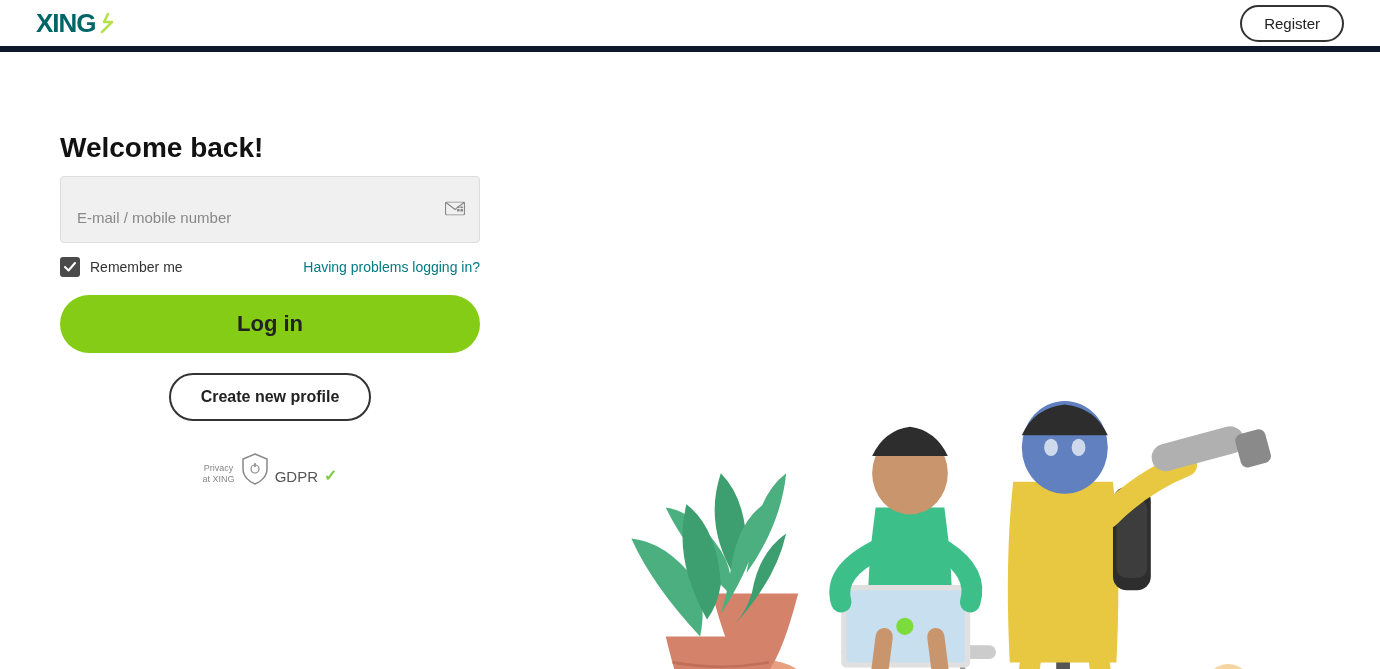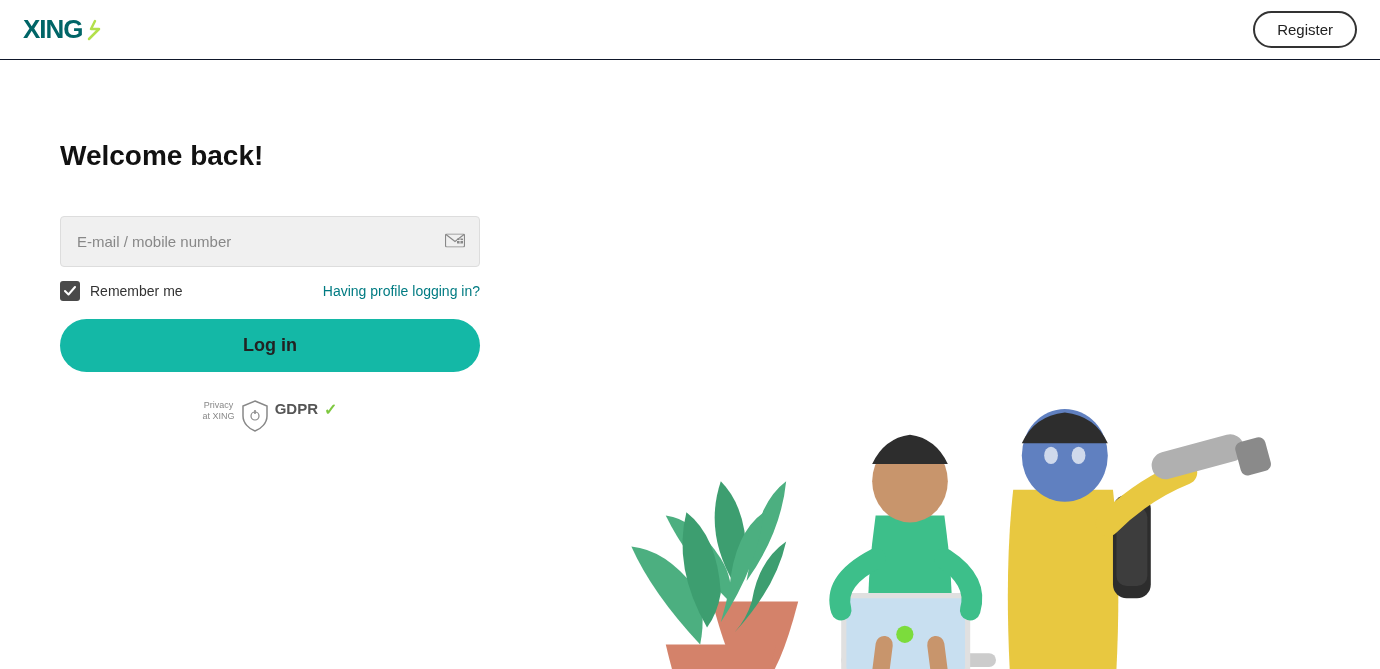--- a/index.html
+++ b/index.html
@@ -3,23 +3,23 @@
   <meta charset="utf-8">
   <style>
     * { box-sizing: border-box; margin: 0; padding: 0; }
     body { font-family: -apple-system, BlinkMacSystemFont, 'Segoe UI', sans-serif; background: #fff; color: #333; }
 
     
     .header {
       display: flex;
       align-items: center;
       justify-content: space-between;
-      padding: 0 23px;
-      height: 60px;
-      border-bottom: 1px solid #0f172a;
+      padding: 0 36px;
+      height: 52px;
+      border-bottom: 6px solid #0f172a;
     }
     .logo {
       display: flex;
       align-items: center;
       gap: 2px;
     }
     .logo-xing {
       font-size: 26px;
       font-weight: 900;
       color: #006567;
@@ -60,39 +60,39 @@
       align-items: center;
       padding-top: 0;
       min-height: 400px;
     }
 
     
     .welcome-title {
       font-size: 28px;
       font-weight: 800;
       color: #111;
-      margin-bottom: 44px;
+      margin-bottom: 12px;
     }
 
     
     .form-group {
       margin-bottom: 12px;
     }
     .input-wrapper {
       position: relative;
       background: #f0f0f0;
       border-radius: 4px;
       border: 1px solid #ddd;
     }
     .input-wrapper input {
       width: 100%;
       background: transparent;
       border: none;
       outline: none;
-      padding: 16px 48px 16px 16px;
+      padding: 32px 48px 16px 16px;
       font-size: 15px;
       color: #333;
       border-radius: 4px;
     }
     .input-wrapper input::placeholder { color: #888; }
     .input-icon {
       position: absolute;
       right: 14px;
       top: 50%;
       transform: translateY(-50%);
@@ -133,25 +133,25 @@
     .problems-link {
       font-size: 14px;
       color: #007b82;
       text-decoration: none;
       cursor: pointer;
     }
 
     
     .login-btn {
       width: 100%;
-      background: #14b8a6;
+      background: #84cc16;
       border: none;
       border-radius: 30px;
       padding: 16px;
-      font-size: 18px;
+      font-size: 22px;
       font-weight: 700;
       color: #222;
       cursor: pointer;
       margin-bottom: 20px;
     }
 
     
     .create-profile-btn {
       display: block;
       width: fit-content;
@@ -162,38 +162,38 @@
       padding: 13px 30px;
       font-size: 16px;
       font-weight: 700;
       color: #222;
       cursor: pointer;
     }
 
     
     .gdpr-badge {
       display: flex;
-      align-items: flex-start;
+      align-items: flex-end;
       justify-content: center;
       gap: 6px;
       margin-top: 8px;
     }
     .gdpr-text-small {
       font-size: 9px;
       color: #888;
       text-align: center;
       line-height: 1.2;
     }
     .shield-icon {
       width: 28px;
       height: 32px;
     }
     .gdpr-label {
       font-size: 15px;
-      font-weight: 700;
+      font-weight: 400;
       color: #555;
     }
     .gdpr-check {
       color: #7ec840;
       font-size: 16px;
       font-weight: 700;
     }
 
     
     .illus-svg {
@@ -241,27 +241,28 @@
     
     <div class="remember-row">
       <div class="remember-left">
         <div class="checkbox-custom">
           <svg width="12" height="10" viewBox="0 0 12 10" fill="none">
             <path d="M1 5 L4.5 8.5 L11 1" stroke="white" stroke-width="2" stroke-linecap="round" stroke-linejoin="round"></path>
           </svg>
         </div>
         <span class="remember-label">Remember me</span>
       </div>
-      <a class="problems-link">Having profile logging in?</a>
+      <a class="problems-link">Having problems logging in?</a>
     </div>
 
     
     <button class="login-btn">Log in</button>
 
     
+    <button class="create-profile-btn">Create new profile</button>
 
     
     <div class="gdpr-badge">
       <div>
         <div class="gdpr-text-small">Privacy</div>
         <div class="gdpr-text-small">at XING</div>
       </div>
       <svg class="shield-icon" viewBox="0 0 28 32" fill="none">
         <path d="M14 1 L26 6 L26 16 C26 23 20 29 14 31 C8 29 2 23 2 16 L2 6 Z" stroke="#888" stroke-width="1.5" fill="none"></path>
         <circle cx="14" cy="16" r="4" stroke="#888" stroke-width="1.2" fill="none"></circle>

